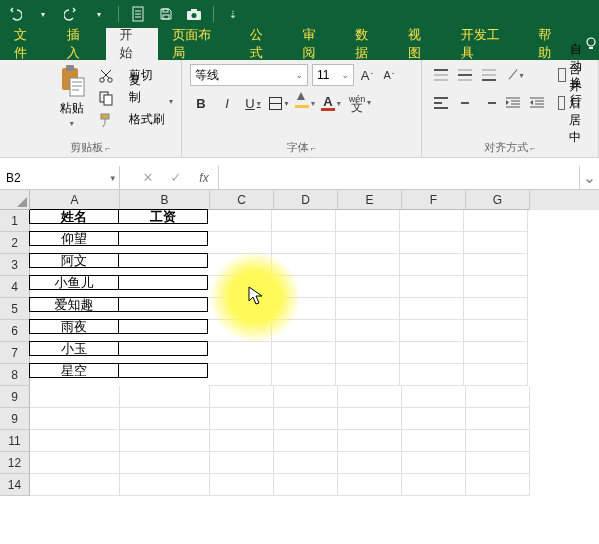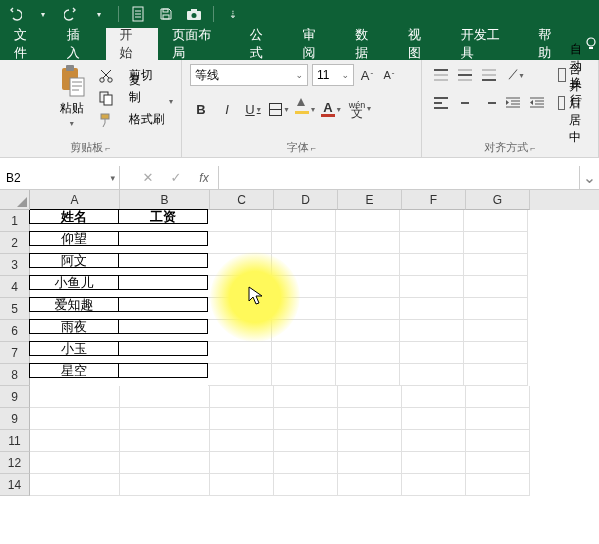--- a/index.html
+++ b/index.html
@@ -5,41 +5,41 @@
 * { margin:0; padding:0; box-sizing:border-box; font-family:"Microsoft YaHei",sans-serif; }
 body { background:#fff; width:599px; height:544px; overflow:hidden; position:relative; }
 
 
 .titlebar { background:#0e6036; height:28px; display:flex; align-items:center; padding:0 6px; gap:10px; }
 .titlebar .ico { width:18px; height:18px; display:inline-flex; align-items:center; justify-content:center; color:#fff; font-size:12px; opacity:.9; }
 .titlebar .sep { width:1px; height:16px; background:rgba(255,255,255,.3); }
 
 
 .menubar { background:#0e6036; height:32px; display:flex; align-items:stretch; }
-.menu-item { color:#ffffff; font-size:13px; padding:0 14px; display:flex; align-items:center; cursor:pointer; }
+.menu-item { color:#fde047; font-size:13px; padding:0 14px; display:flex; align-items:center; cursor:pointer; }
 .menu-item.active { background:#f0f0f0; color:#333; }
 .menu-bulb { margin-left:6px; color:#fff; display:flex; align-items:center; }
 
 
 .ribbon { background:#f0f0f0; border-bottom:1px solid #d4d4d4; height:98px; display:flex; }
 .group { border-right:1px solid #d4d4d4; padding:4px 8px 2px; display:flex; flex-direction:column; position:relative; }
 .group-label { font-size:11px; color:#666; text-align:center; height:16px; line-height:16px; }
 .group-label .dd { font-size:9px; margin-left:2px; }
 .group-body { flex:1; display:flex; align-items:flex-start; gap:6px; }
 
 
 .clip-big { display:flex; flex-direction:column; align-items:center; width:40px; gap:2px;margin-left:44px; }
 .clip-big .icon { width:28px; height:34px; }
 .clip-big .txt { font-size:12px; }
 .clip-small { display:flex; flex-direction:column; gap:2px; }
 .clip-small .row { display:flex; align-items:flex-end; gap:15px; font-size:12px; height:20px; }
 .clip-small .sicon { width:16px; height:16px; display:inline-block; }
 
 
-.font-rows { display:flex; flex-direction:column; gap:12px; }
+.font-rows { display:flex; flex-direction:column; gap:6px; }
 .font-row { display:flex; align-items:center; gap:4px; }
 .combo { background:#fff; border:1px solid #bbb; height:22px; display:flex; align-items:center; padding:0 4px; font-size:12px; }
 .combo .dd { margin-left:auto; font-size:9px; color:#666; }
 .btn { width:22px; height:22px; display:inline-flex; align-items:center; justify-content:center; font-size:13px; color:#333; border:1px solid transparent; }
 .btn.small { width:18px; }
 .btn .sub { font-size:8px; margin-left:1px; }
 .btn .dd { font-size:8px; margin-left:2px; color:#666; }
 .border-ico { width:13px; height:13px; border:1px solid #333; position:relative; }
 .border-ico::before { content:""; position:absolute; left:0; right:0; top:50%; border-top:1px solid #333; }
 .paint { width:14px; height:10px; border-bottom:3px solid #f4c842; display:inline-block; position:relative; }

